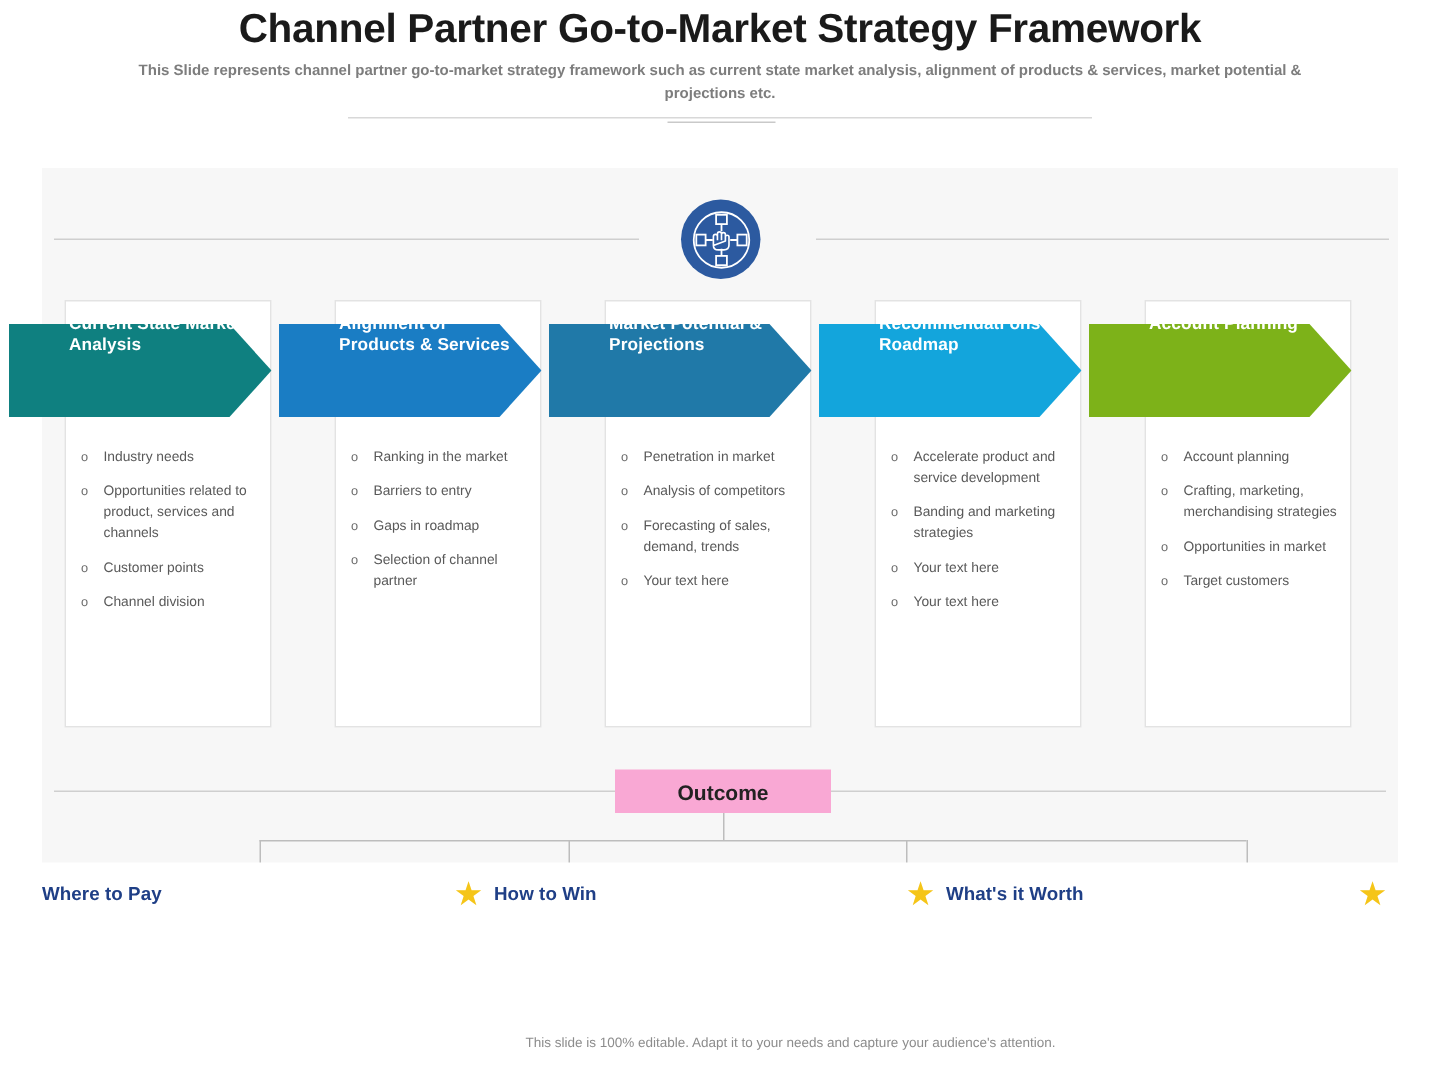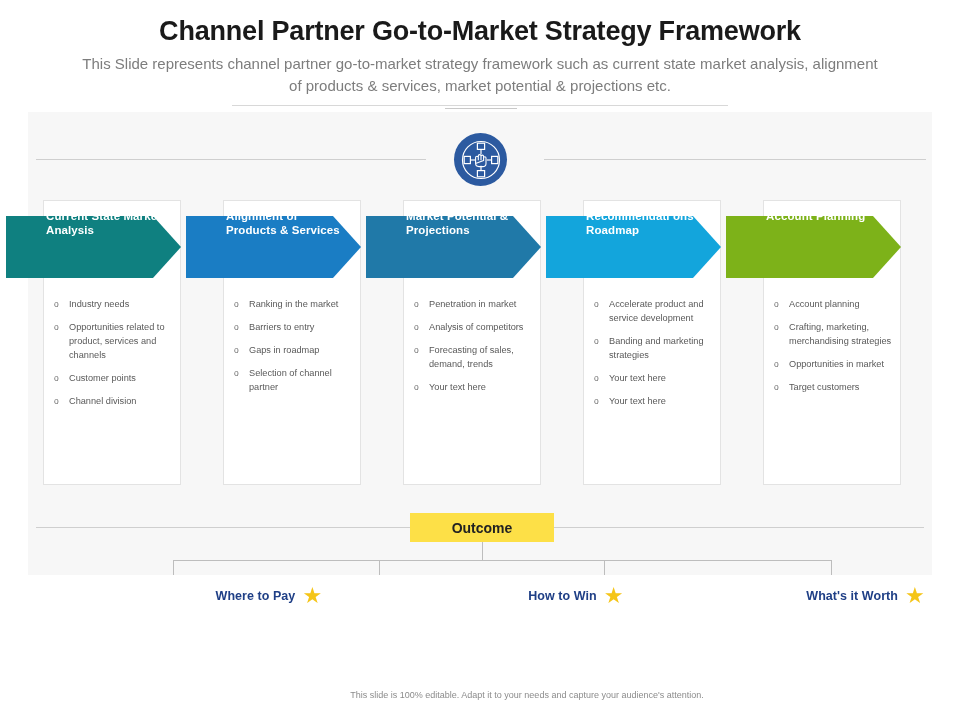--- a/index.html
+++ b/index.html
@@ -10,38 +10,38 @@
     width: 960px;
     height: 720px;
     background: #ffffff;
     font-family: "Liberation Sans", sans-serif;
     overflow: hidden;
     position: relative;
   }
 
   
   .slide-header {
-    padding-top: 16px;
+    padding-top: 4px;
     text-align: center;
   }
   .slide-title {
     font-size: 27px;
     font-weight: bold;
     color: #1a1a1a;
     letter-spacing: -0.2px;
     line-height: 1.12;
     margin: 0;
   }
   .slide-subtitle {
-    font-size: 15px;
+    font-size: 10px;
     color: #7d7d7d;
     line-height: 1.45;
     margin: 7px auto 0;
     width: 800px;
-    font-weight: normal;
+    font-weight: bold;
   }
   .subtitle-rule-wrap {
     position: relative;
     width: 960px;
     height: 10px;
     margin-top: 3px;
   }
   .subtitle-rule {
     position: absolute;
     top: 5px;
@@ -195,21 +195,21 @@
     width: 888px;
     height: 1px;
     background: #cfcfcf;
   }
   .outcome-chip {
     position: absolute;
     left: 382px;
     top: 8px;
     width: 144px;
     height: 29px;
-    background: #fde047;
+    background: #f9a8d4;
     display: flex;
     align-items: center;
     justify-content: center;
     font-size: 14px;
     font-weight: bold;
     color: #222222;
     box-sizing: border-box;
   }
   .tree-stem {
     position: absolute;
@@ -239,21 +239,21 @@
     left: 0;
     top: 70px;
     width: 904px;
     height: 42px;
     background: #ffffff;
     display: flex;
     align-items: center;
   }
   .outcome-item {
     flex: 1 1 0;
-    text-align: right;
+    text-align: left;
     font-size: 12.5px;
     font-weight: bold;
     color: #1f3f86;
     letter-spacing: 0.05px;
   }
   .outcome-star {
     flex: 0 0 34px;
     text-align: center;
     color: #f5c518;
     font-size: 22px;

